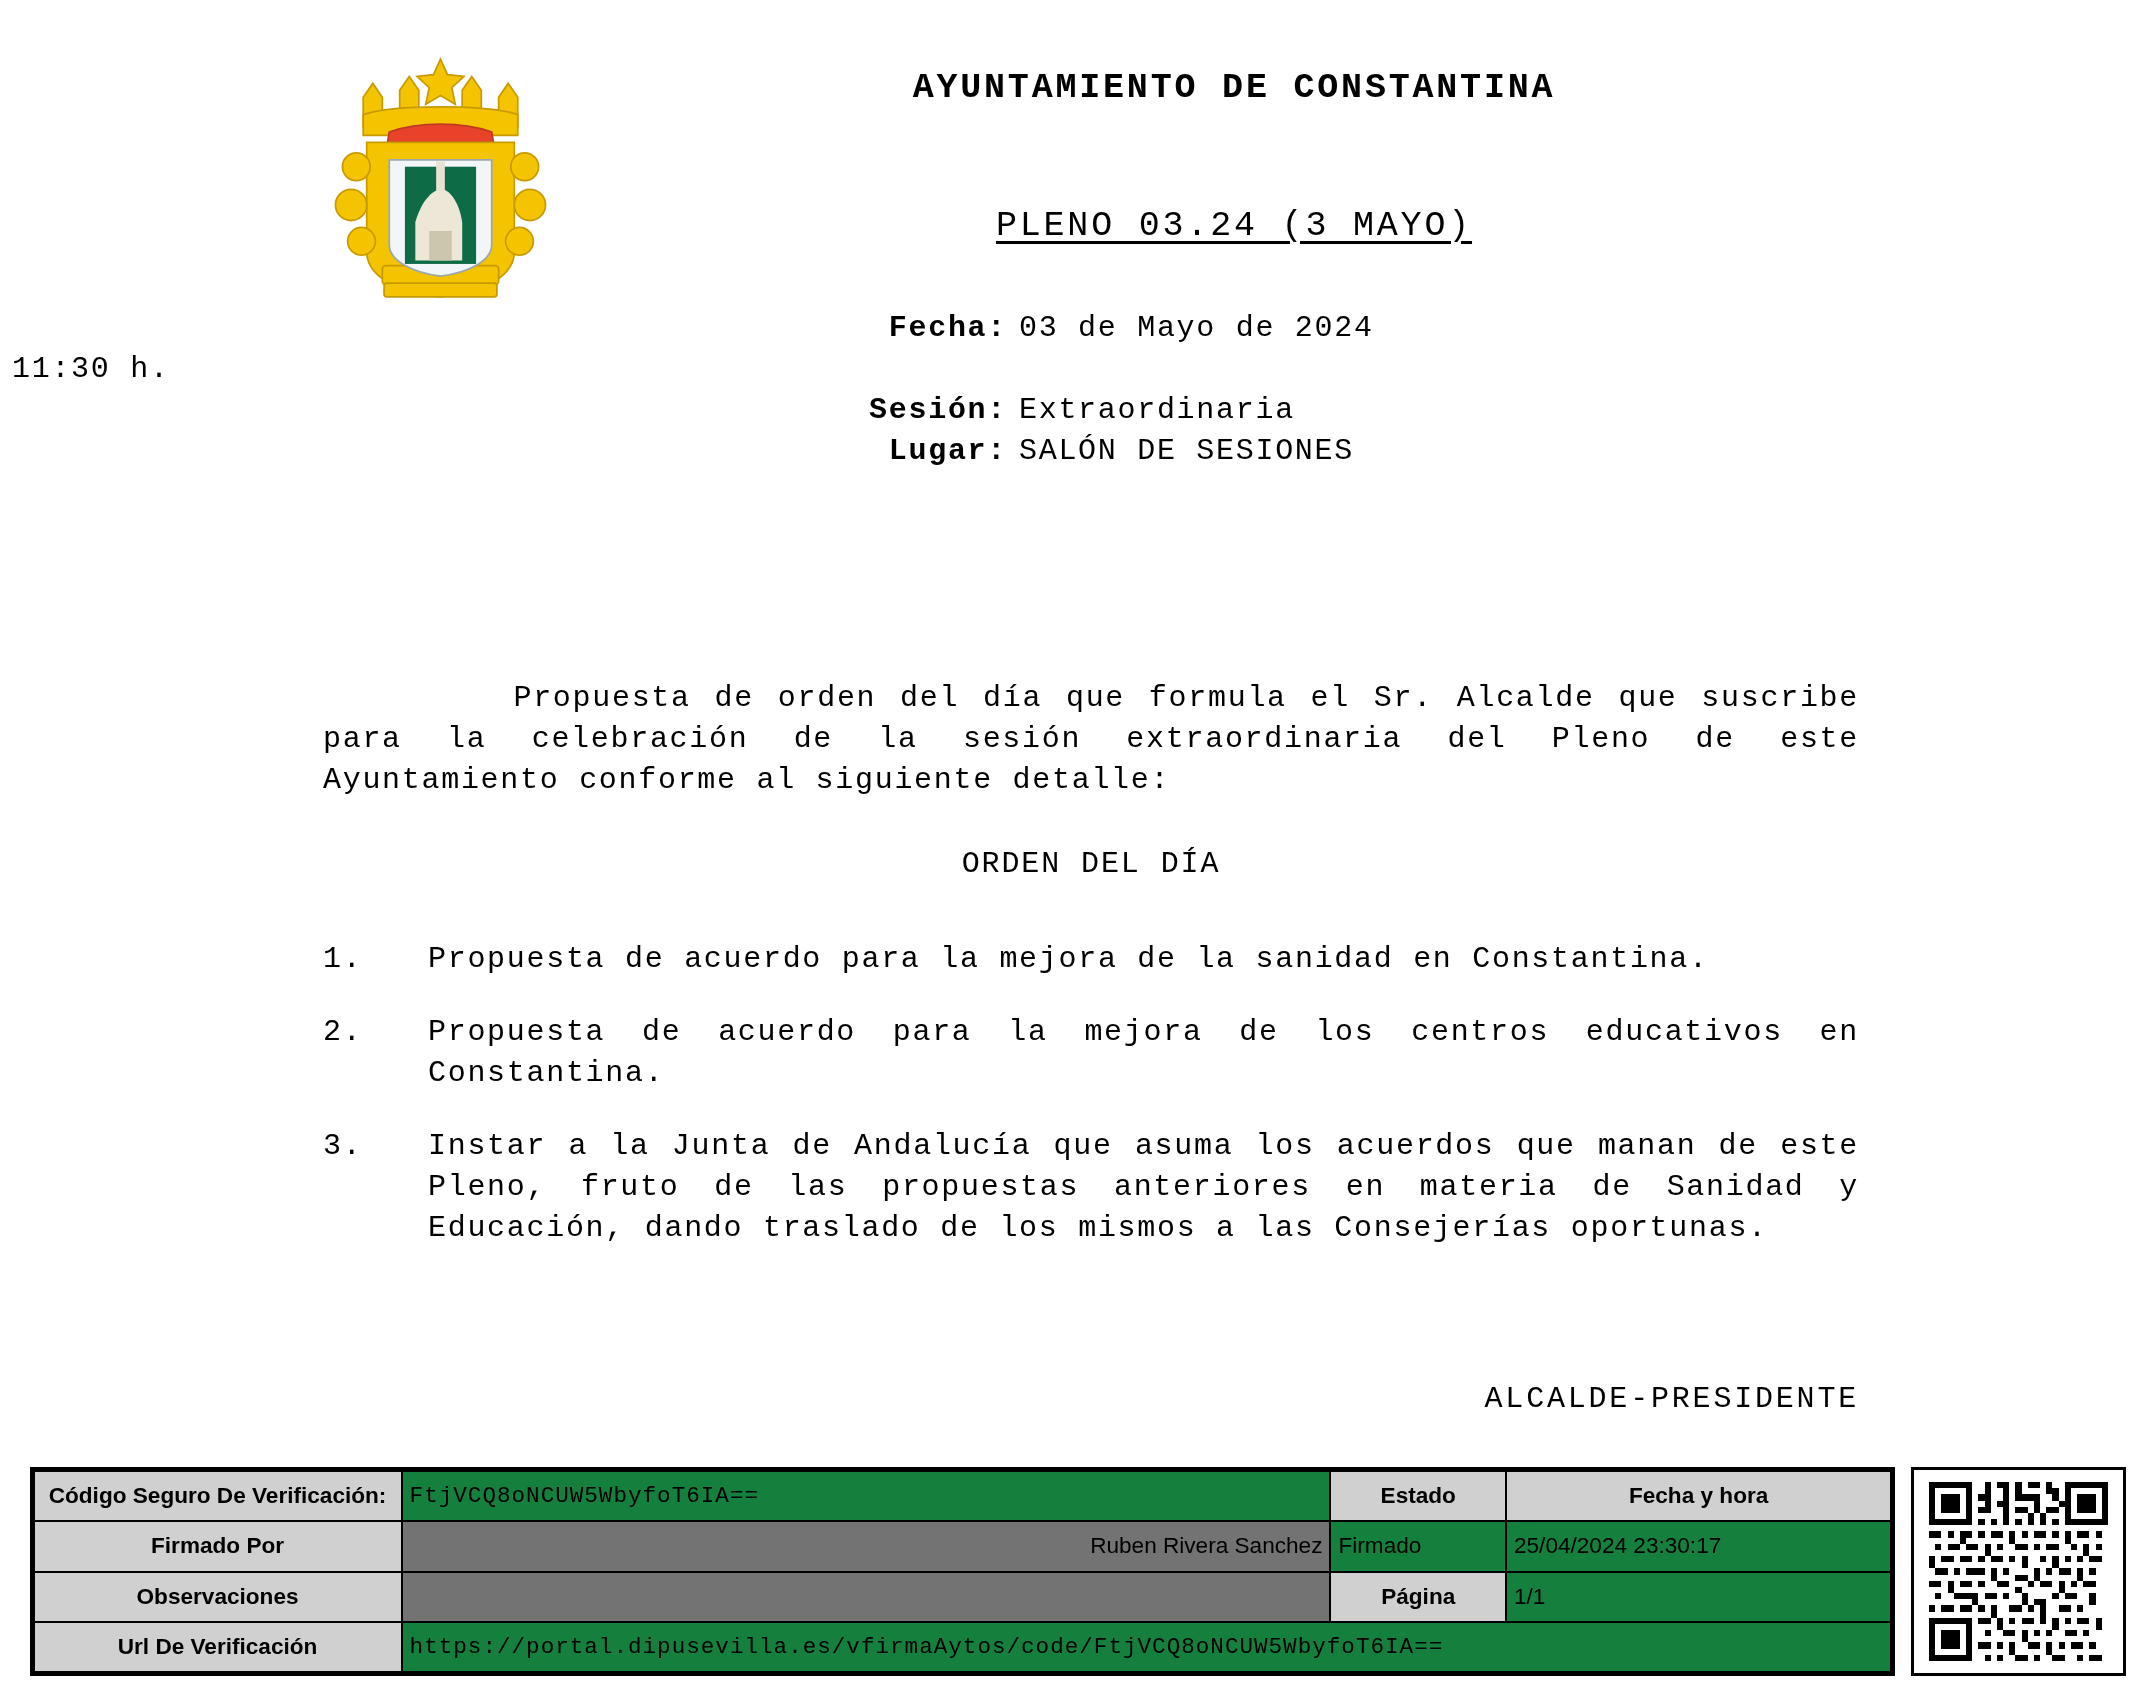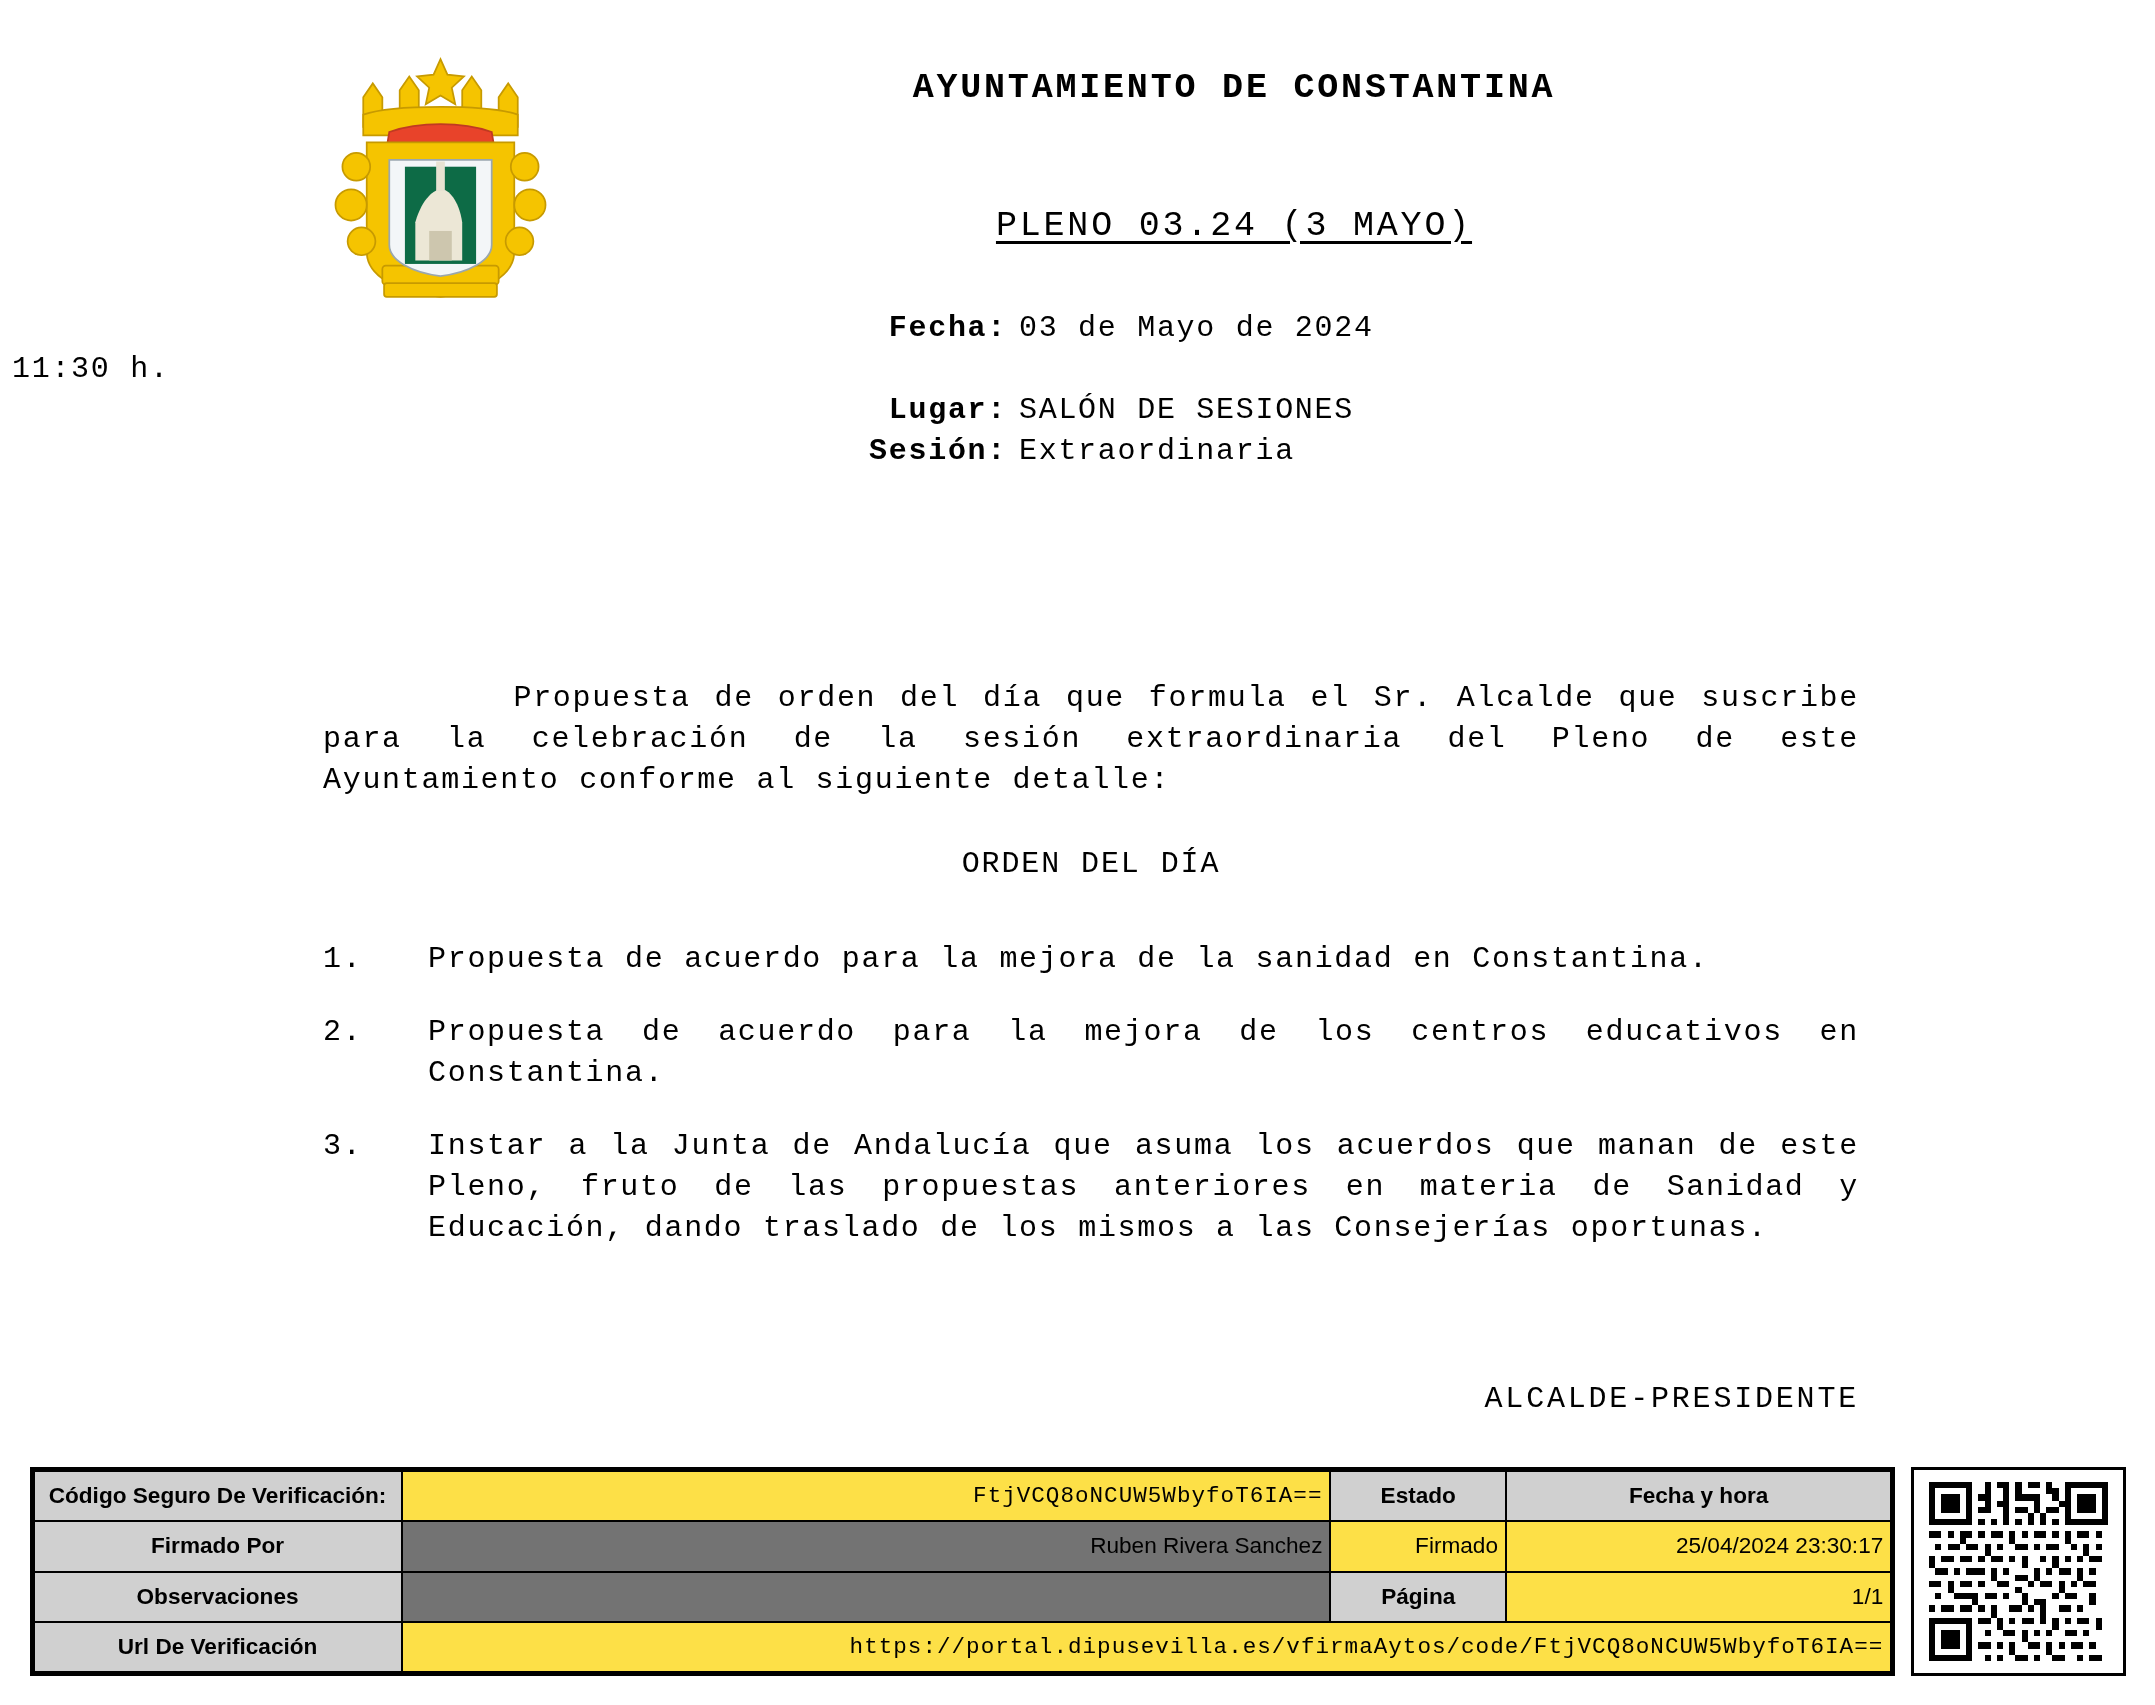--- a/index.html
+++ b/index.html
@@ -188,22 +188,22 @@
     vertical-align: middle;
     box-sizing: border-box;
   }
   td.lbl {
     background: #d0d0d0;
     font-weight: bold;
     text-align: center;
     white-space: nowrap;
   }
   td.val {
-    background: #fde047;
-    text-align: right;
+    background: #15803d;
+    text-align: left;
   }
   td.val-left {
     background: #737373;
     text-align: right;
     padding-left: 14px;
   }
   td.mono {
     font-family: "Liberation Mono", "DejaVu Sans Mono", monospace;
     font-size: 22px;
     letter-spacing: 1px;
@@ -273,26 +273,26 @@
 
   <div class="meta">
     <div class="meta-row">
       <div class="meta-label">Fecha:</div>
       <div class="meta-value">03 de Mayo de 2024</div>
     </div>
     <div class="meta-row">
       <div class="meta-value">11:30 h.</div>
     </div>
     <div class="meta-row">
+      <div class="meta-label">Sesión:</div>
+      <div class="meta-value">Extraordinaria</div>
+    </div>
+    <div class="meta-row">
       <div class="meta-label">Lugar:</div>
       <div class="meta-value">SALÓN DE SESIONES</div>
-    </div>
-    <div class="meta-row">
-      <div class="meta-label">Sesión:</div>
-      <div class="meta-value">Extraordinaria</div>
     </div>
   </div>
 
   <div class="intro">        Propuesta de orden del día que formula el Sr. Alcalde que suscribe para la celebración de la sesión extraordinaria del Pleno de este Ayuntamiento conforme al siguiente detalle:</div>
 
   <div class="orden-heading">ORDEN DEL DÍA</div>
 
   <div class="agenda">
     <div class="agenda-item">
       <div class="agenda-num">1.</div>

